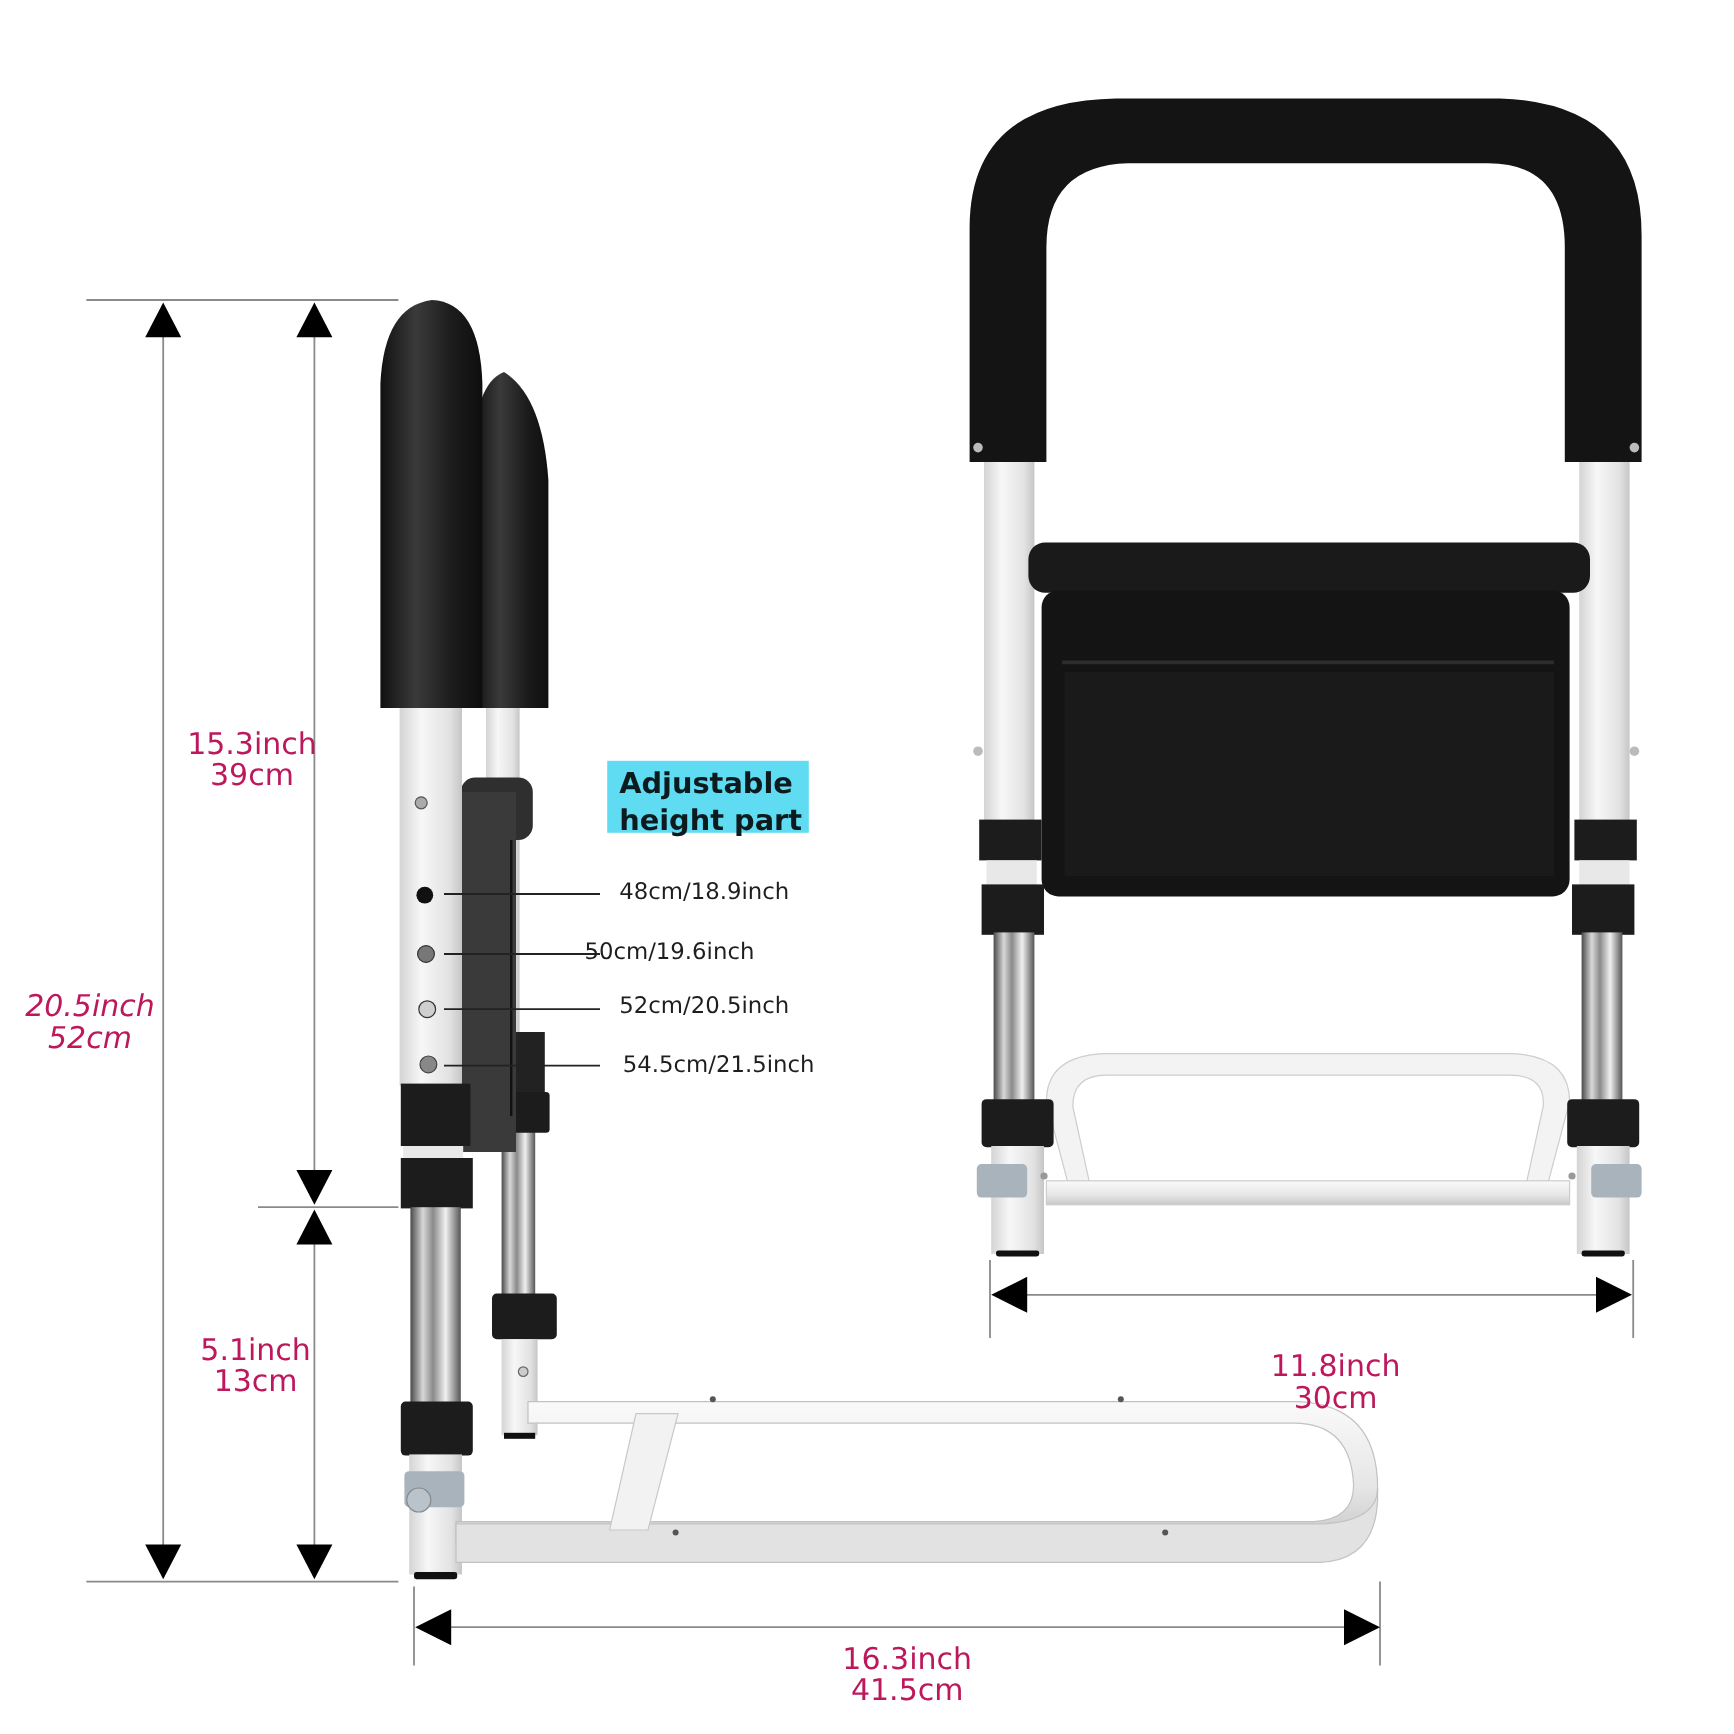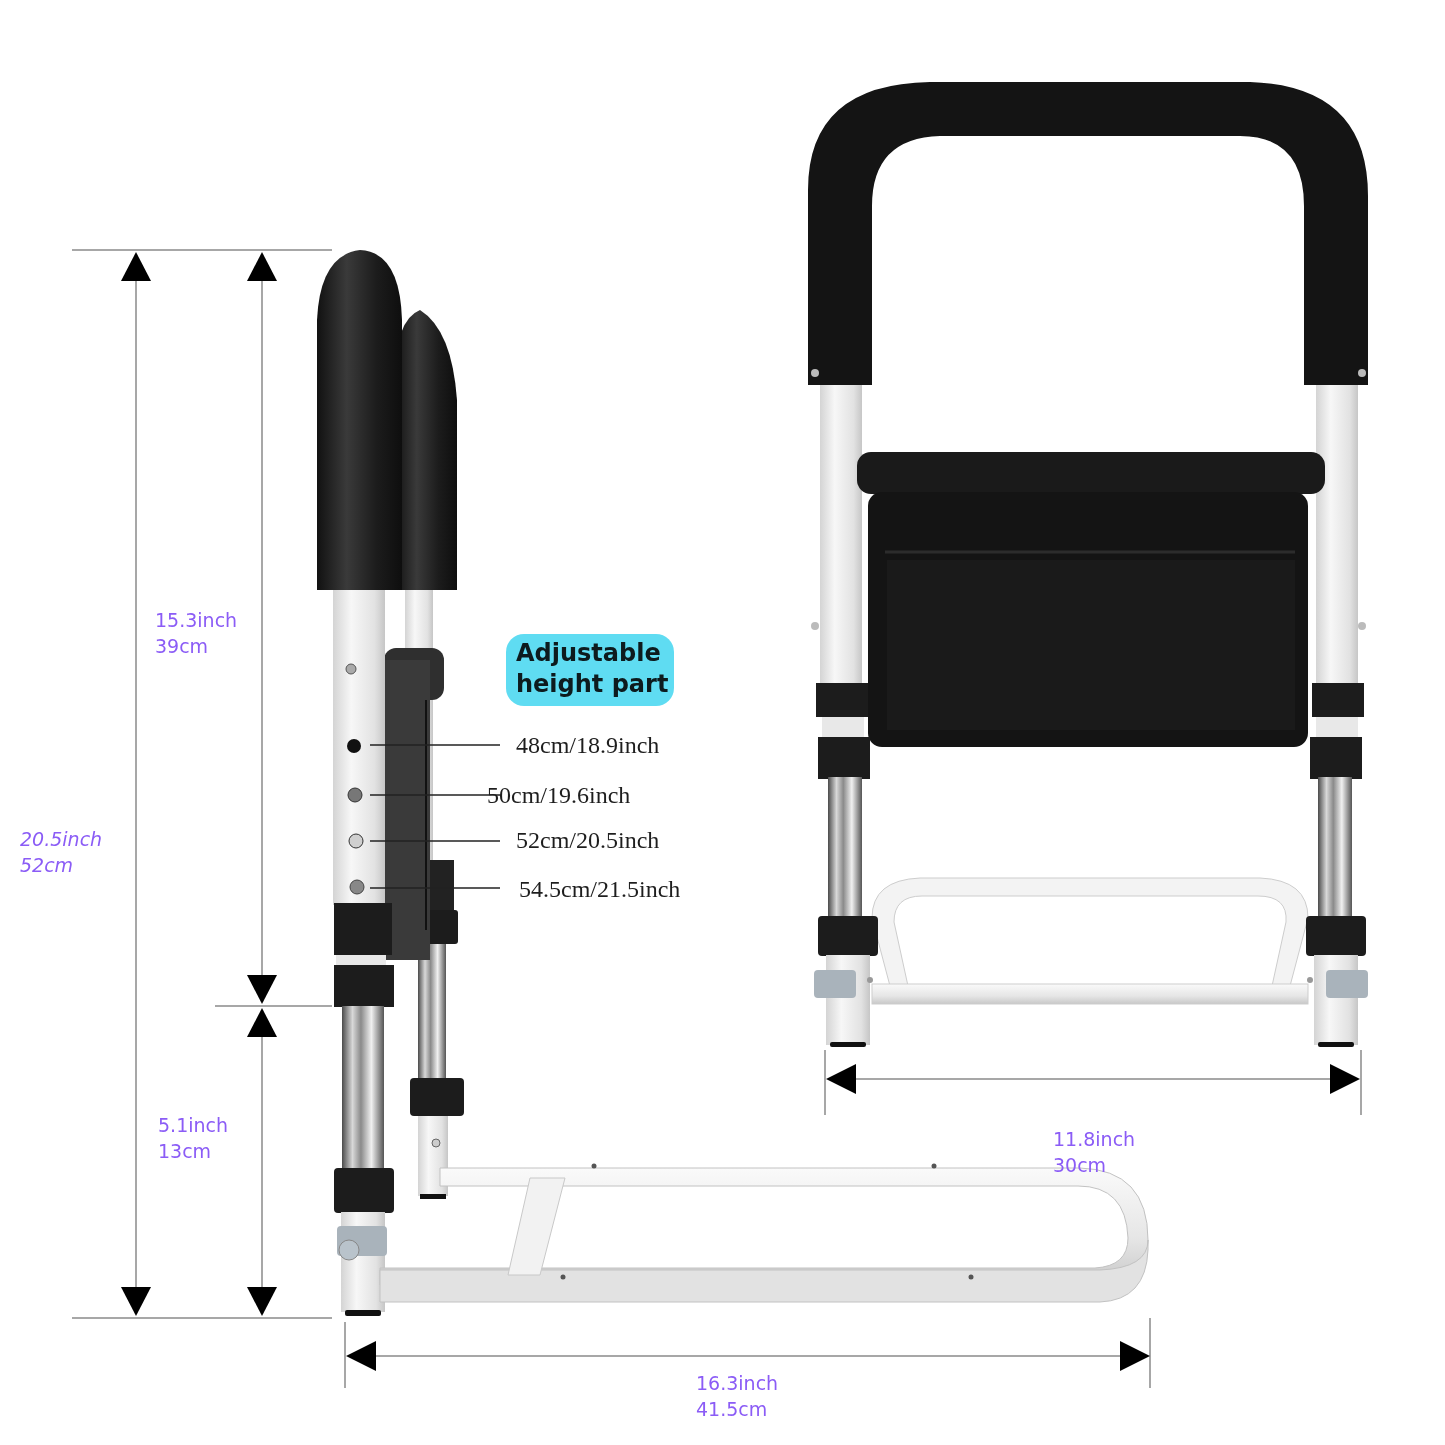--- a/index.html
+++ b/index.html
@@ -1,22 +1,22 @@
 <!DOCTYPE html>
 <html><head>
 <meta charset="utf-8">
 <style>
   html, body { margin: 0; padding: 0; background: #ffffff; }
   body { width: 1445px; height: 1445px; position: relative; overflow: hidden;
          font-family: "DejaVu Sans", "Liberation Sans", sans-serif; color: #1a1a1a; }
-  .dim-label { position: absolute; text-align: left; font-size: 19px; line-height: 26px; color: #8b5cf6; }
-  .badge { position: absolute; left: 506px; top: 634px; width: 168px; height: 72px;
-           background: #5fdcf2; border-radius: 18px; font-weight: bold; font-size: 24px;
+  .dim-label { position: absolute; text-align: center; font-size: 25px; line-height: 26px; color: #be185d; }
+  .badge { position: absolute; left: 506px; top: 634px; width: 168px; height: 60px;
+           background: #5fdcf2; border-radius: 0; font-weight: bold; font-size: 24px;
            line-height: 31px; color: #0d1b1e; padding: 4px 0 0 10px; box-sizing: border-box; }
-  .hole-label { position: absolute; font-size: 24px; color: #1e1e1e; white-space: nowrap; font-family: Liberation Serif, serif; }
+  .hole-label { position: absolute; font-size: 19px; color: #1e1e1e; white-space: nowrap; }
   svg { position: absolute; left: 0; top: 0; }
 </style>
 </head>
 <body>
 
 <svg width="1445" height="1445" viewBox="0 0 1445 1445">
   <defs>
     <linearGradient id="foamV" x1="0" y1="0" x2="1" y2="0">
       <stop offset="0" stop-color="#111"></stop>
       <stop offset="0.35" stop-color="#3a3a3a"></stop>

